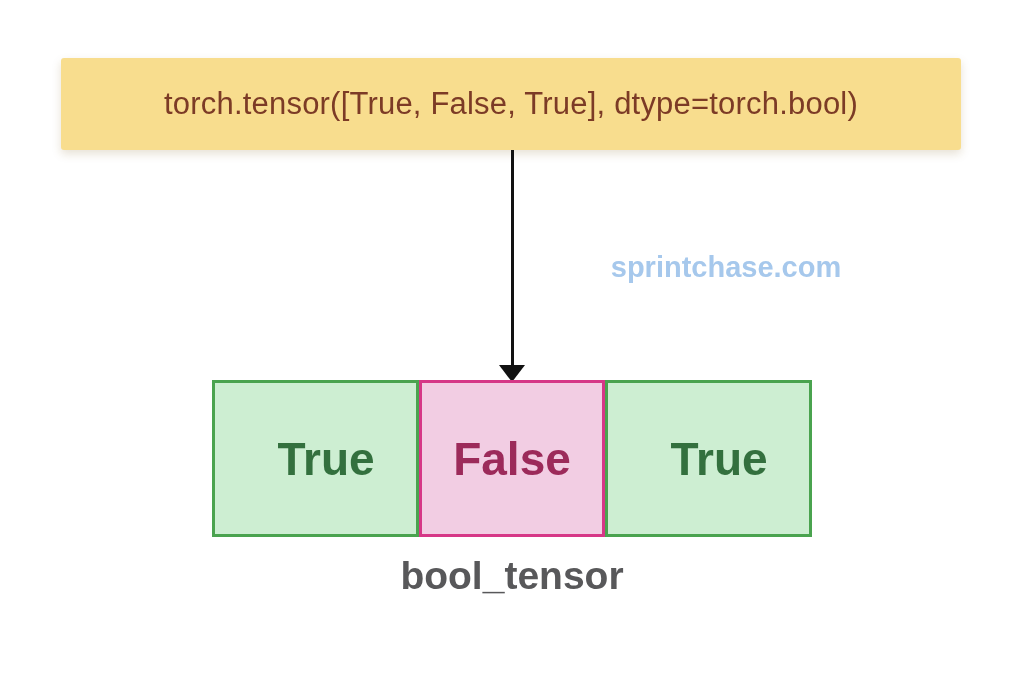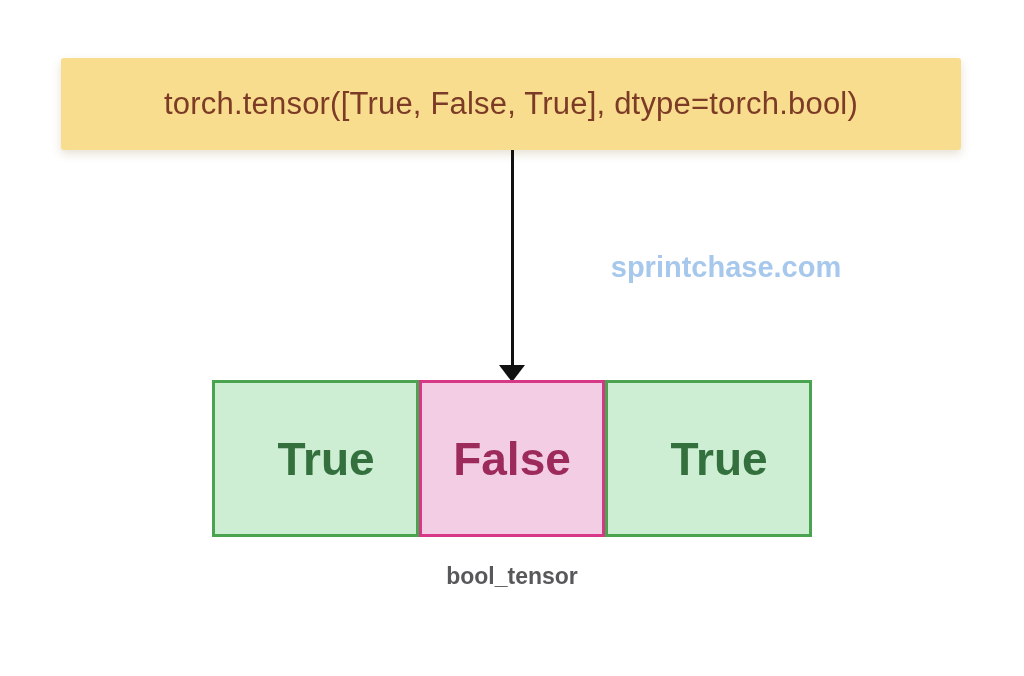--- a/index.html
+++ b/index.html
@@ -94,21 +94,21 @@
     background: var(--false-fill, #f2cde3);
     border: 3px solid var(--false-border, #d63787);
     color: var(--false-text, #9c2a5a);
   }
   
   .tensor-label {
     position: absolute;
     left: 512px;
     top: 576px;
     transform: translate(-50%, -50%);
-    font-size: 23px;
+    font-size: 39px;
     font-weight: 600;
     color: var(--label-text, #58585a);
     white-space: nowrap;
   }
 </style>
 </head>
 <body>
 
 <div class="stage" style="--bg: #ffffff; --banner-bg: #f8dd8e; --banner-text: #7c3b26; --arrow: #111111; --watermark: #a6c8ec; --true-fill: #cdeed2; --true-border: #4aa34f; --true-text: #33703e; --false-fill: #f2cde3; --false-border: #d63787; --false-text: #9c2a5a; --label-text: #58585a;">
 

